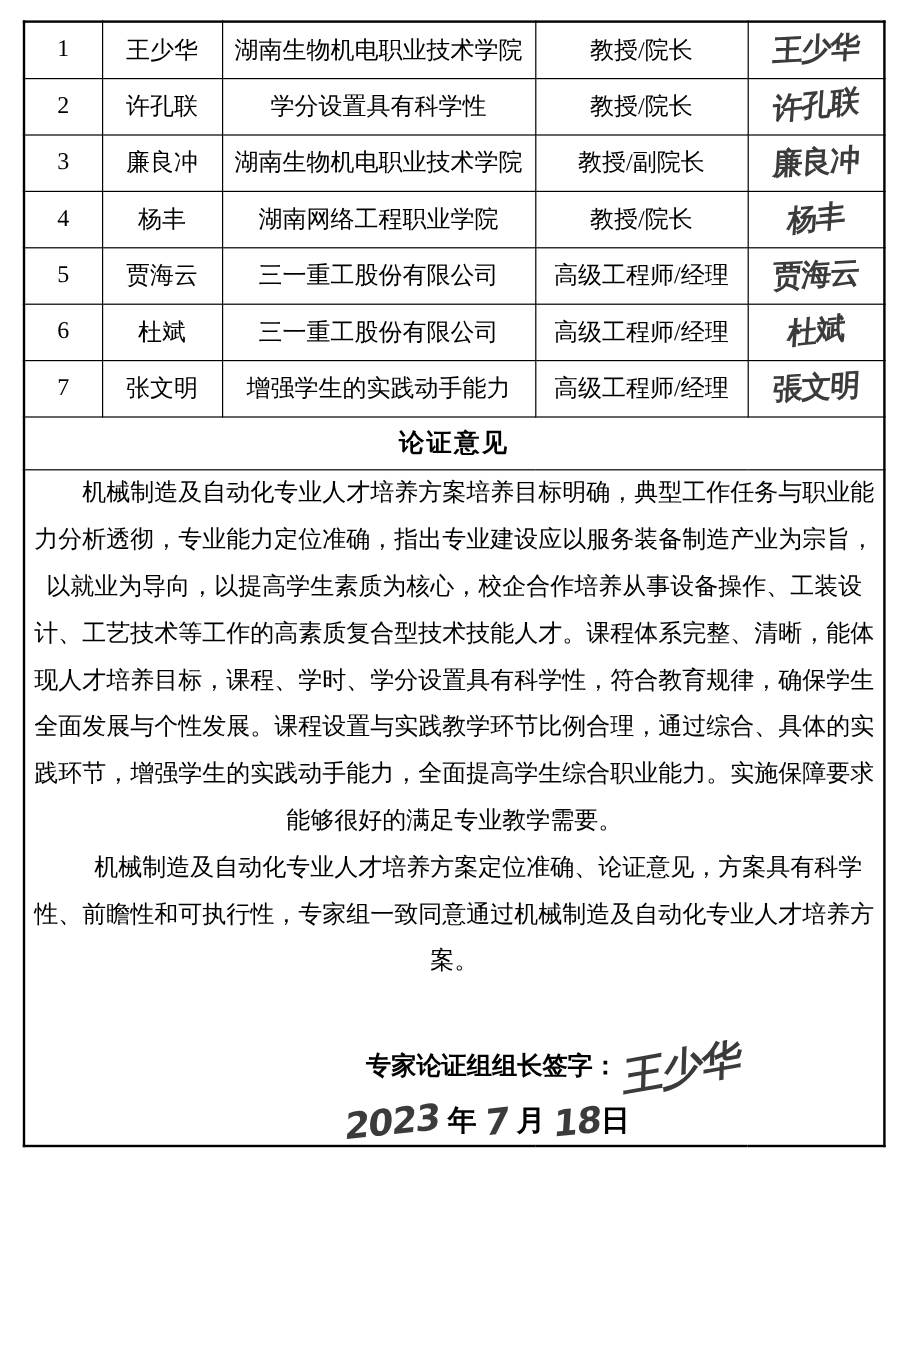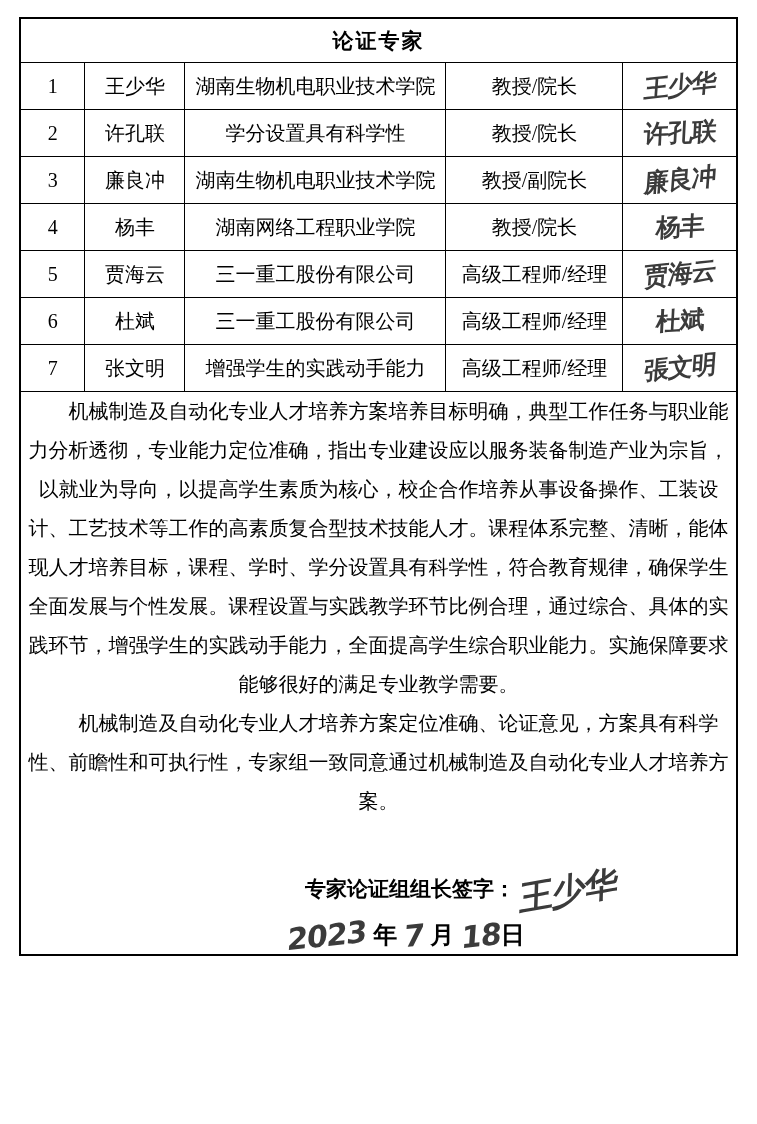--- a/index.html
+++ b/index.html
@@ -123,23 +123,20 @@
   <table class="doc-table">
     <colgroup>
       <col style="width:65px">
       <col style="width:100px">
       <col style="width:261px">
       <col style="width:177px">
       <col style="width:114px">
     </colgroup>
 
     <tbody>
-        <tr class="section-row">
-      <td colspan="5">论证专家</td>
-    </tr>
 
 
     <tr class="expert-row">
       <td class="c-no">1</td>
       <td>王少华</td>
       <td>湖南生物机电职业技术学院</td>
       <td>教授/院长</td>
       <td class="sig-cell"><span class="hand">王少华</span></td>
     </tr>
 
@@ -184,20 +181,23 @@
     </tr>
 
     <tr class="expert-row">
       <td class="c-no">7</td>
       <td>张文明</td>
       <td>增强学生的实践动手能力</td>
       <td>高级工程师/经理</td>
       <td class="sig-cell"><span class="hand">張文明</span></td>
     </tr>
 
+    <tr class="section-row">
+      <td colspan="5">论证意见</td>
+    </tr>
 
     <tr>
       <td colspan="5" class="opinion-cell">
         <p class="para">机械制造及自动化专业人才培养方案培养目标明确，典型工作任务与职业能力分析透彻，专业能力定位准确，指出专业建设应以服务装备制造产业为宗旨，以就业为导向，以提高学生素质为核心，校企合作培养从事设备操作、工装设计、工艺技术等工作的高素质复合型技术技能人才。课程体系完整、清晰，能体现人才培养目标，课程、学时、学分设置具有科学性，符合教育规律，确保学生全面发展与个性发展。课程设置与实践教学环节比例合理，通过综合、具体的实践环节，增强学生的实践动手能力，全面提高学生综合职业能力。实施保障要求能够很好的满足专业教学需要。</p>
         <p class="para">机械制造及自动化专业人才培养方案定位准确、论证意见，方案具有科学性、前瞻性和可执行性，专家组一致同意通过机械制造及自动化专业人才培养方案。</p>
 
         <div class="sign-block">
           <div class="sign-line">
             <span>专家论证组组长签字：</span><span class="hand leader-sig">王少华</span>
           </div>

